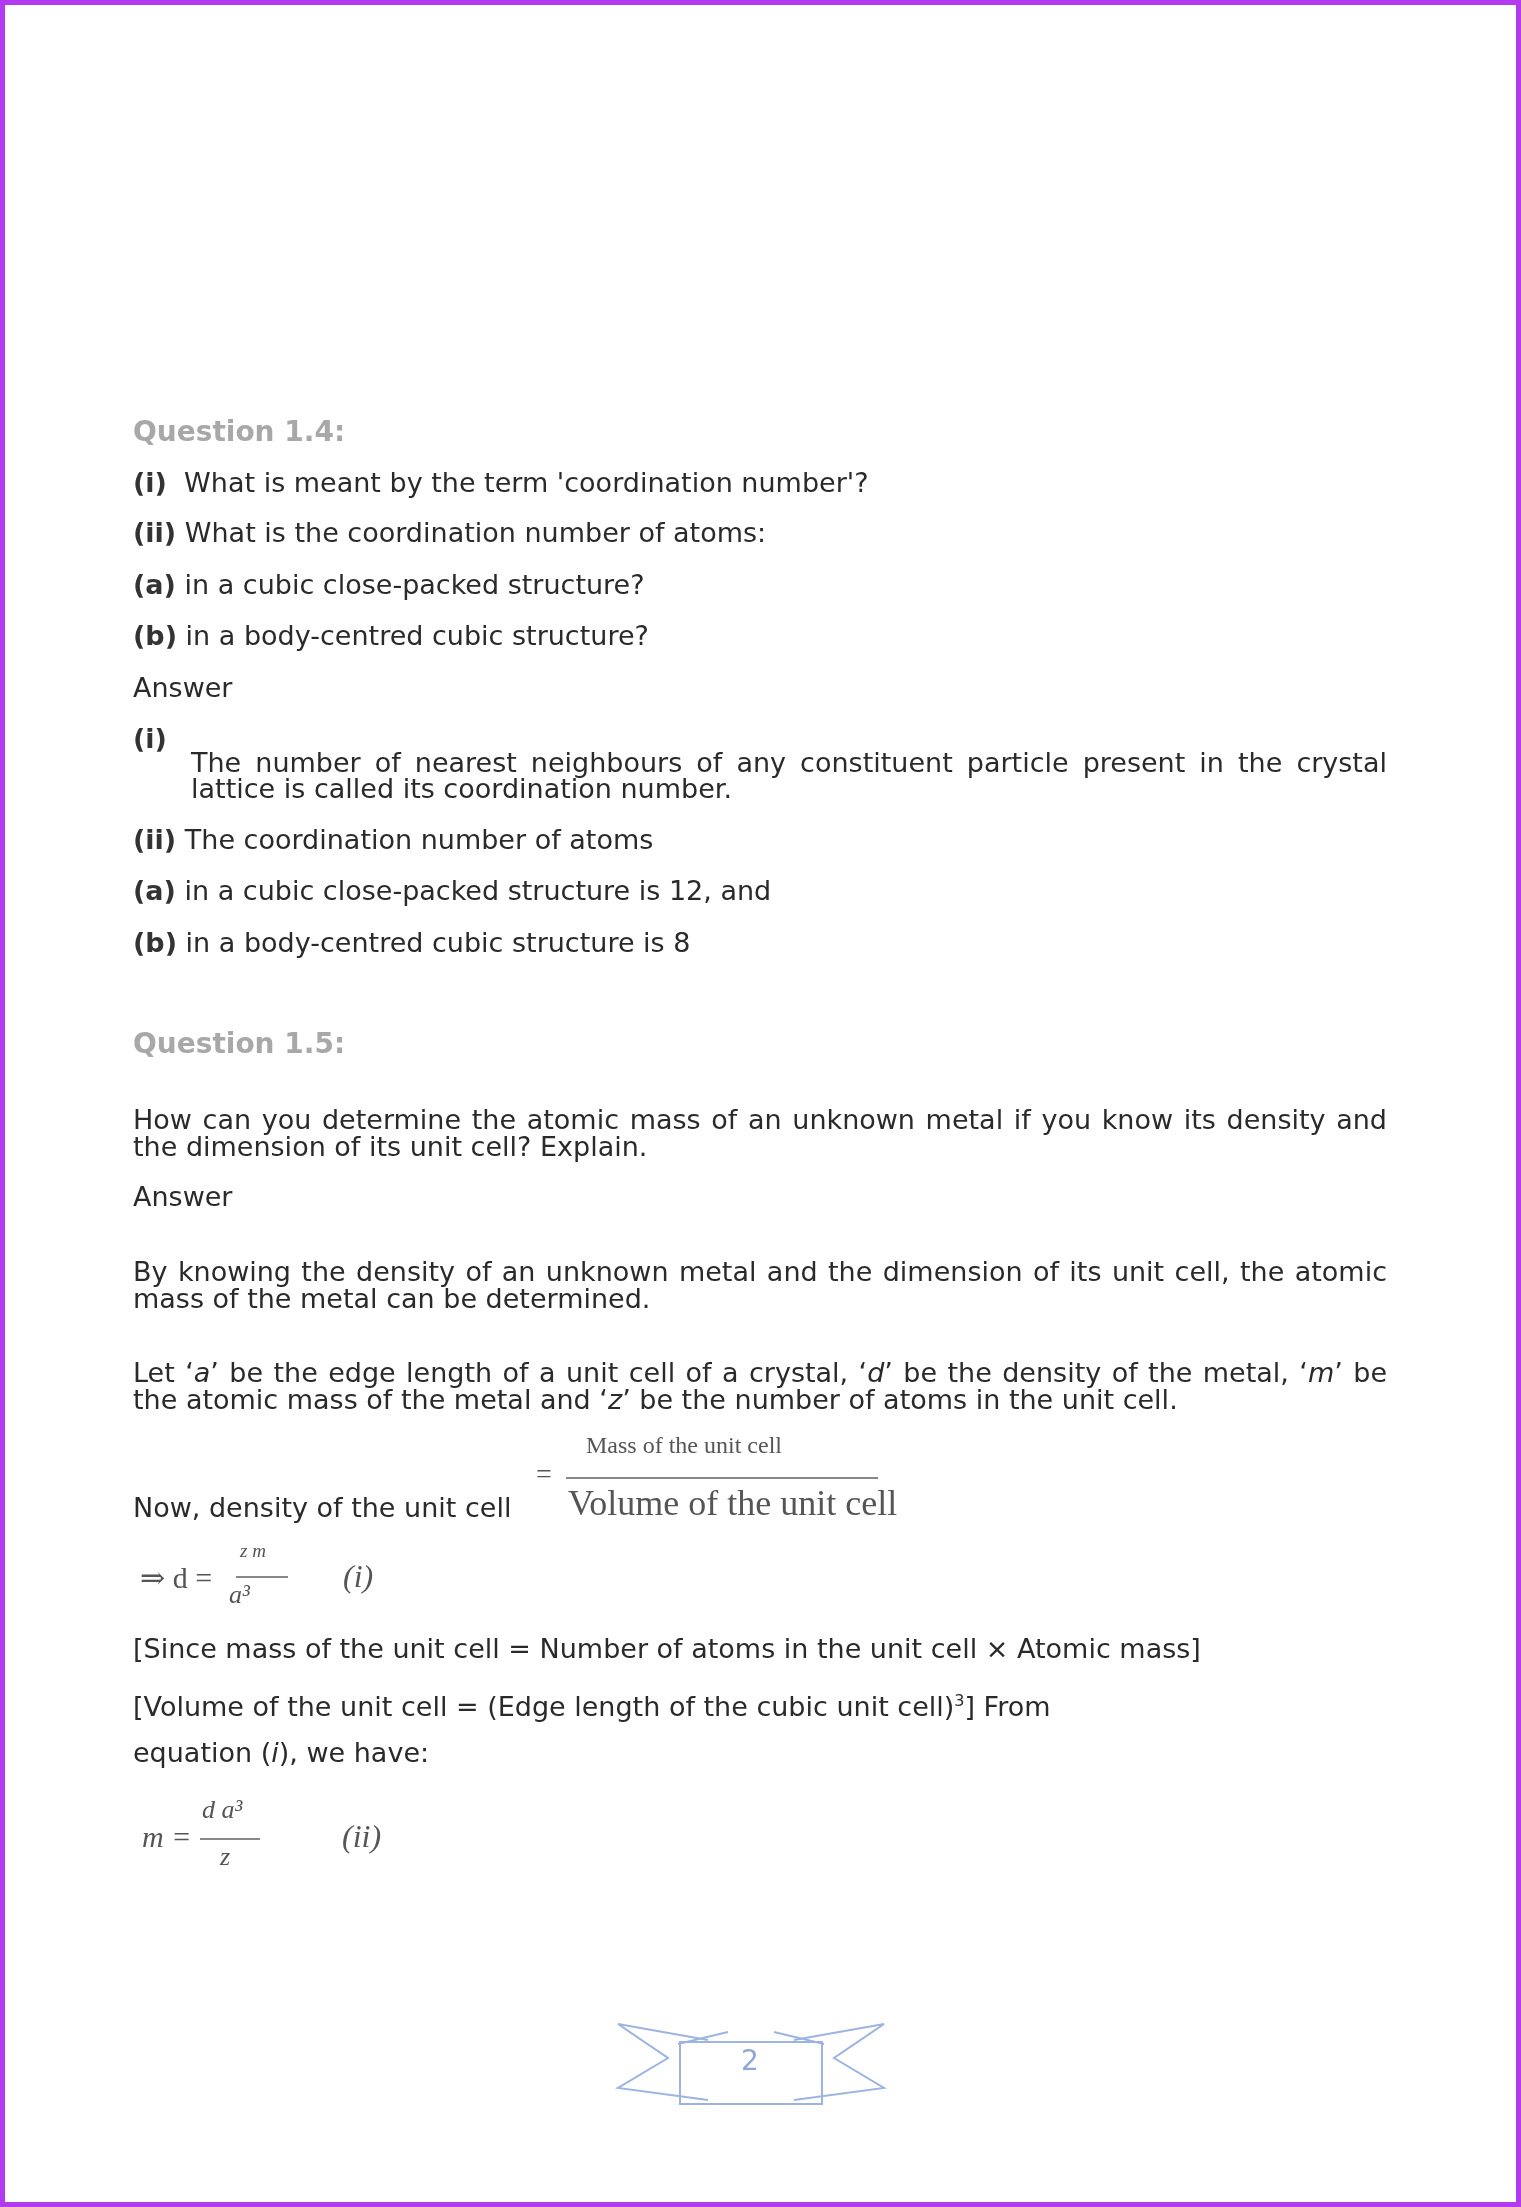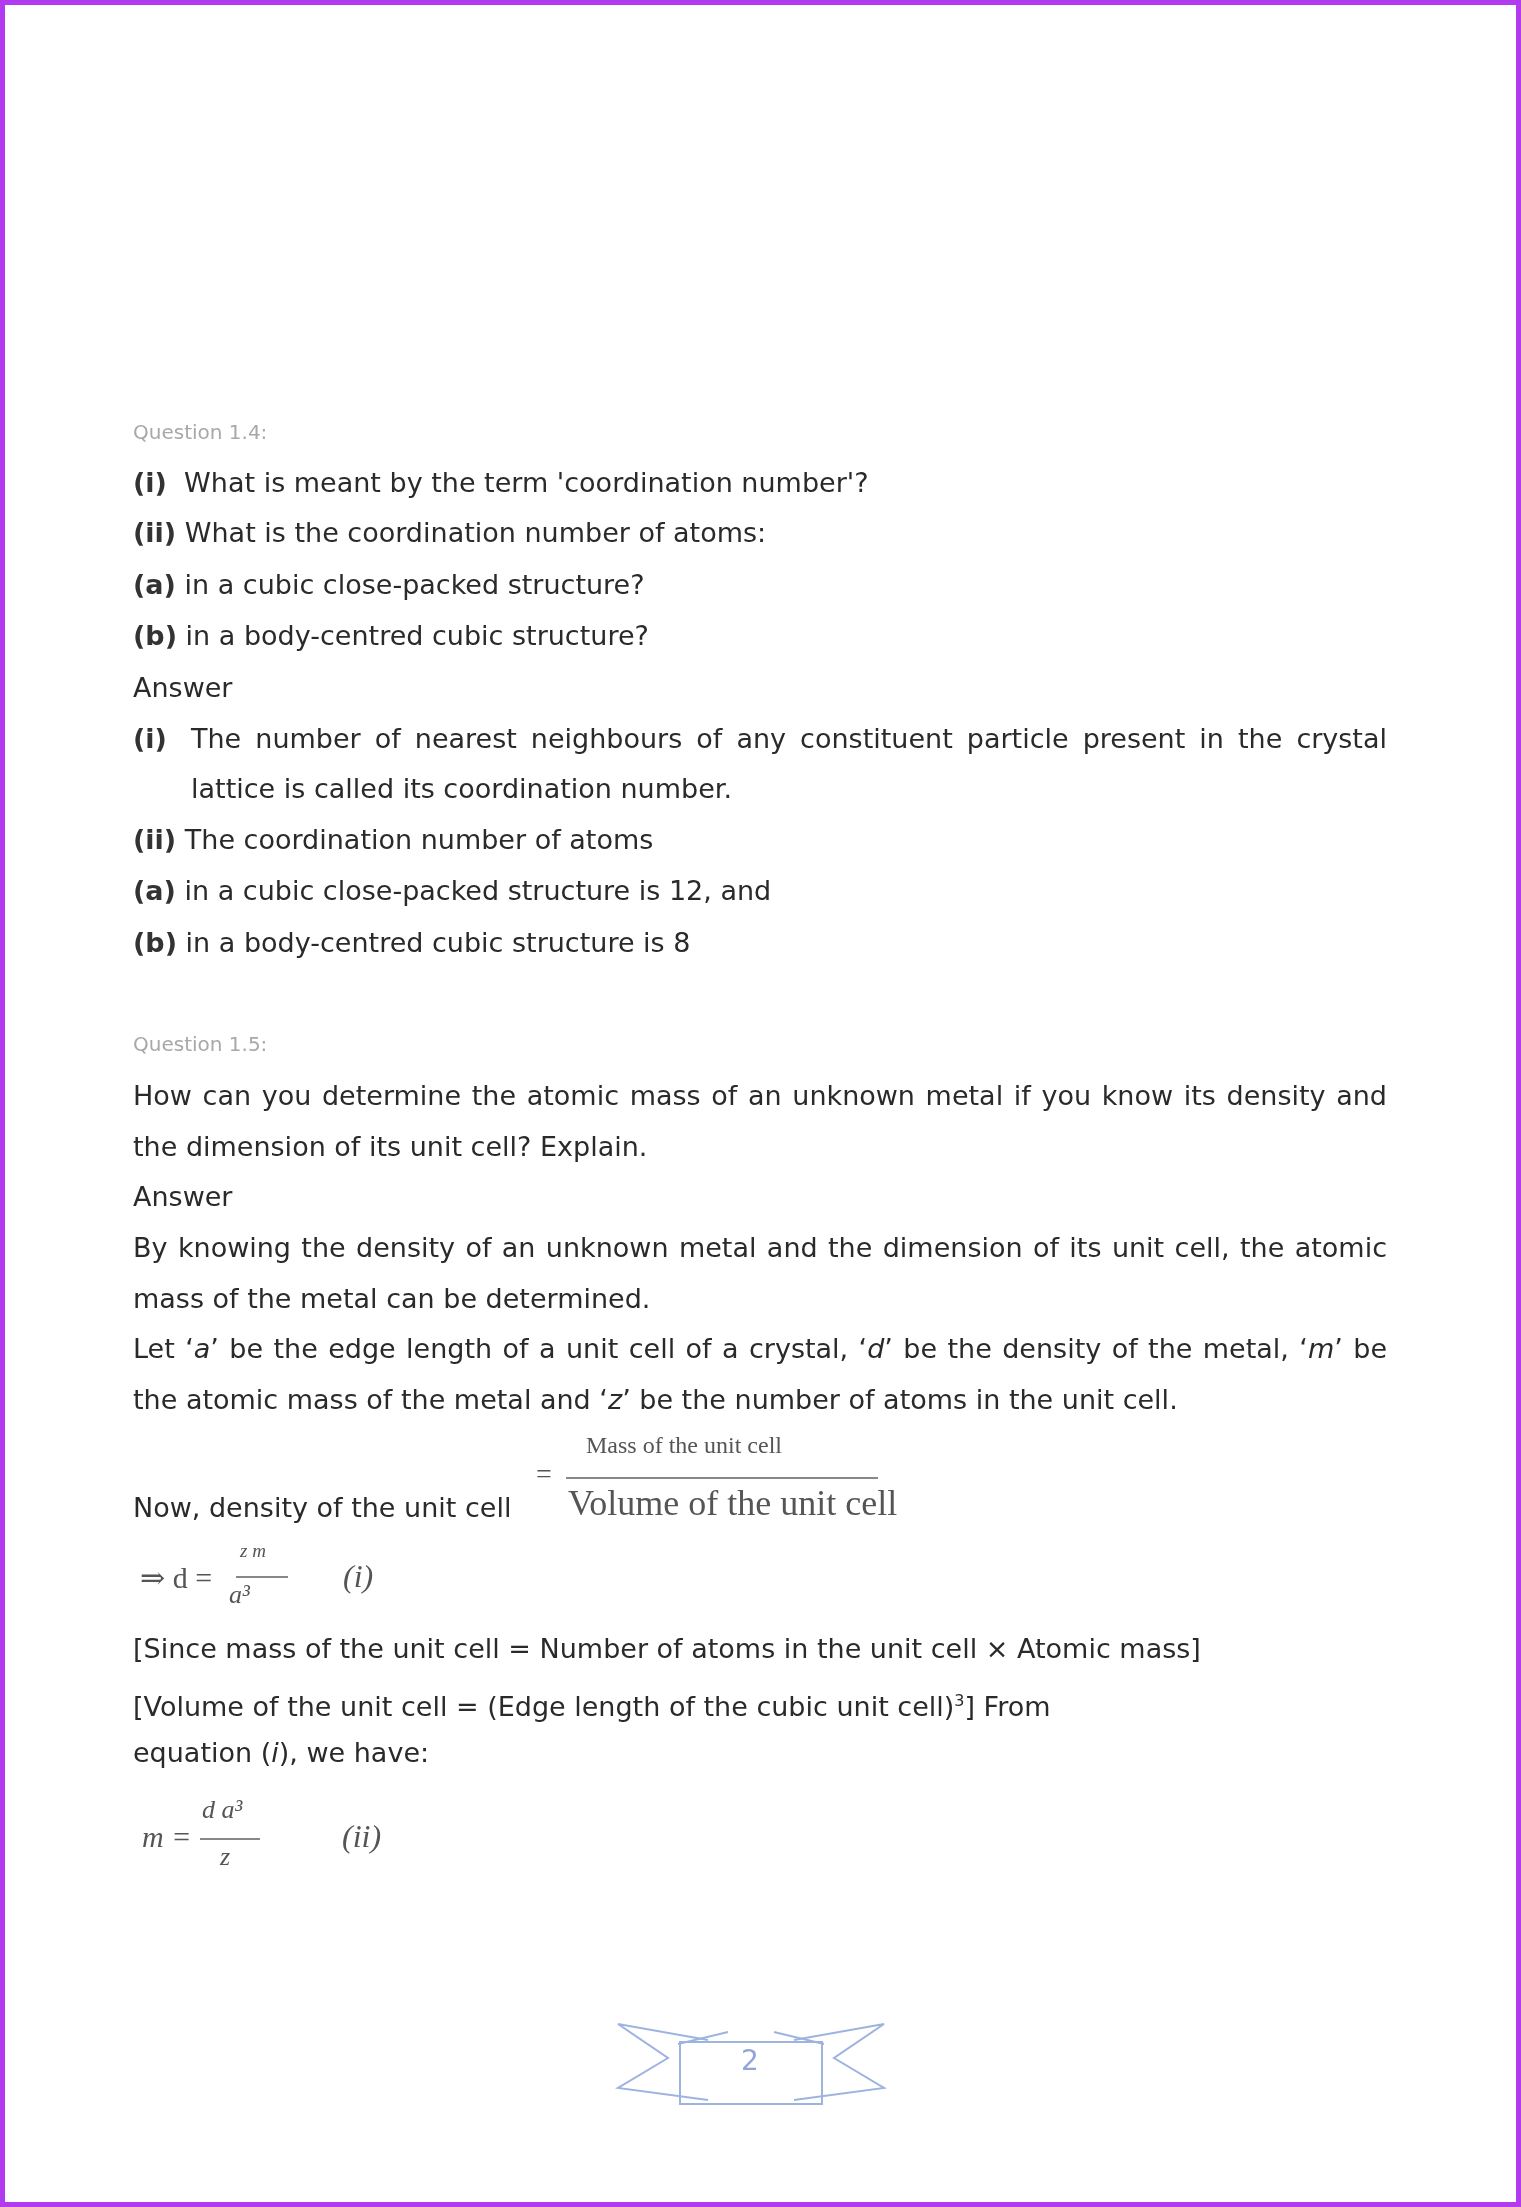--- a/index.html
+++ b/index.html
@@ -6,23 +6,23 @@
   body { width: 1521px; height: 2207px; position: relative; overflow: hidden; }
   .page-frame {
     position: absolute; left: 0; top: 0; width: 1521px; height: 2207px;
     box-sizing: border-box; border: 5px solid #b23bf0; background: #ffffff;
   }
   .txt {
     position: absolute; left: 133px; width: 1254px;
     font-family: "DejaVu Sans", sans-serif; font-size: 27px; color: #2a2a2a;
     white-space: nowrap; line-height: 34px;
   }
-  .heading { color: #a8a8a8; font-weight: normal; font-size: 20px; }
+  .heading { color: #a8a8a8; font-weight: bold; font-size: 28px; }
   .lbl { font-weight: bold; color: #333; }
-  .justify { text-align: justify; text-align-last: justify; white-space: normal; }
+  .justify { text-align: justify; text-align-last: justify; white-space: normal; margin-top: 24px; }
   .indent { left: 191px; width: 1196px; }
   .math {
     position: absolute; font-family: "Liberation Serif", "DejaVu Serif", serif;
     color: #555; font-size: 30px;
   }
   .frac-line { position: absolute; height: 2px; background: #888; }
   .badge { position: absolute; left: 608px; top: 2010px; width: 286px; height: 100px; }
   .badge-num {
     position: absolute; left: 720px; top: 2044px; width: 60px; text-align: center;
     font-family: "DejaVu Sans", sans-serif; font-size: 28px; color: #8ea6d8;

